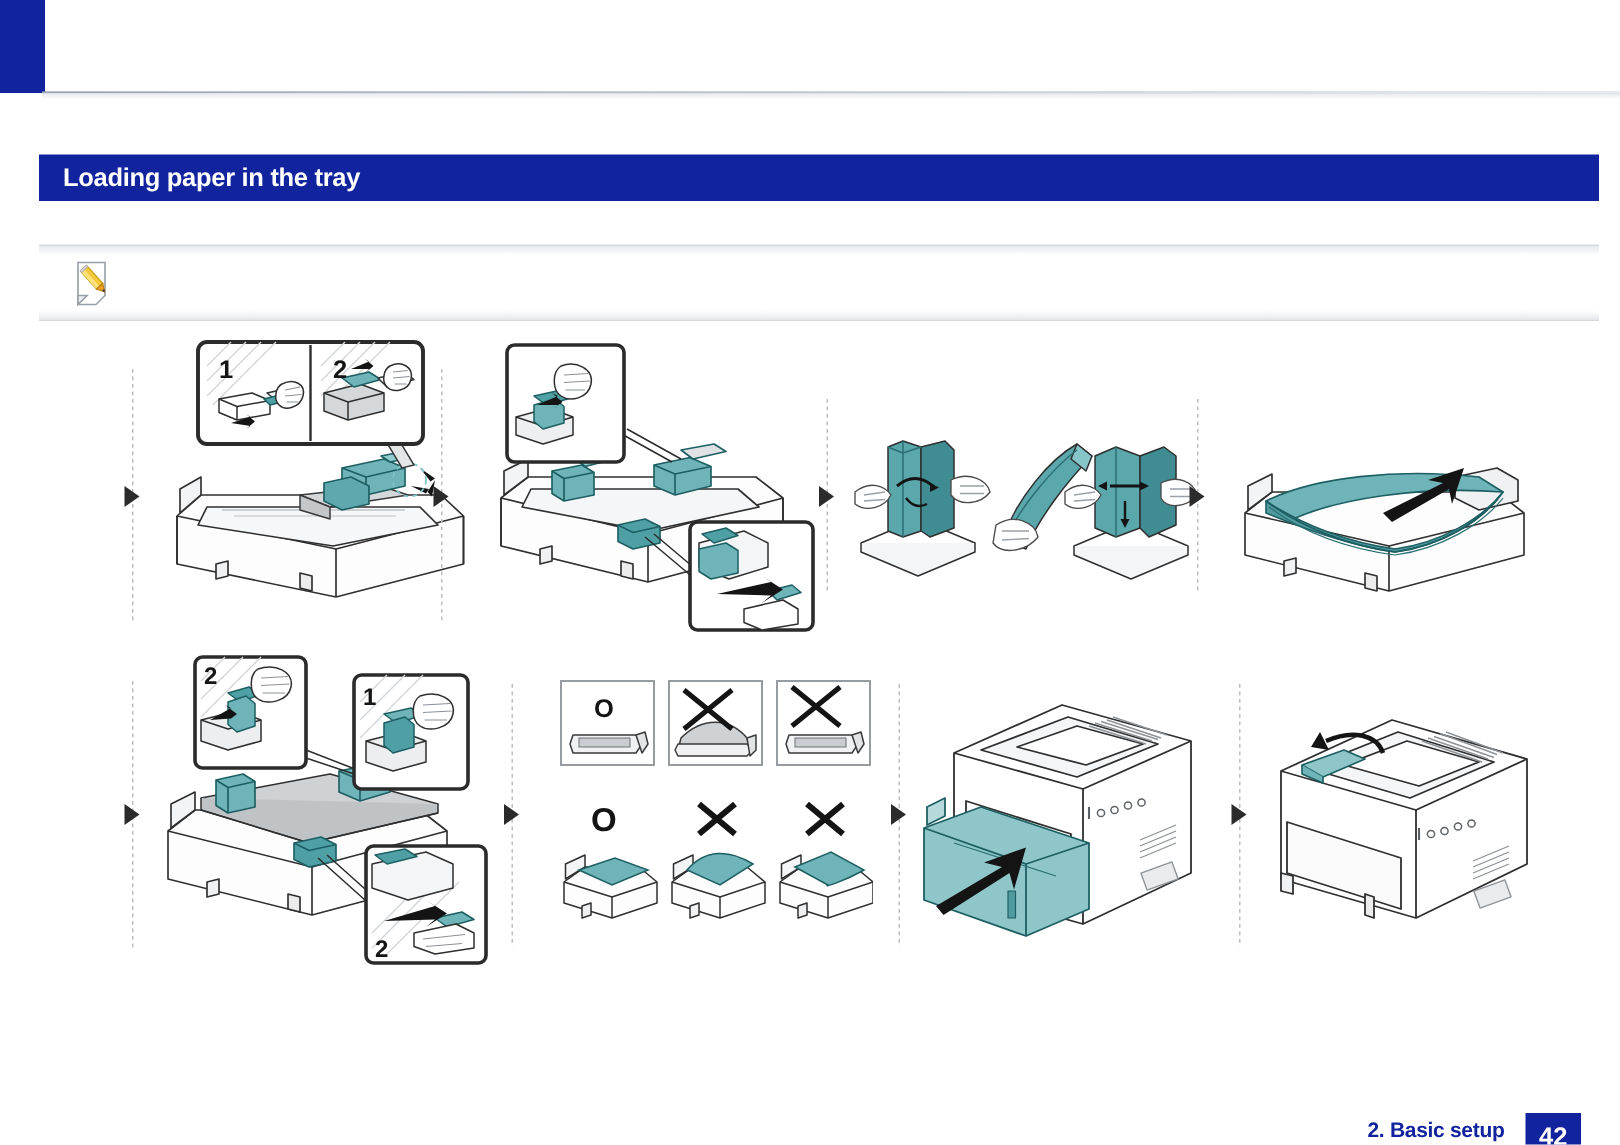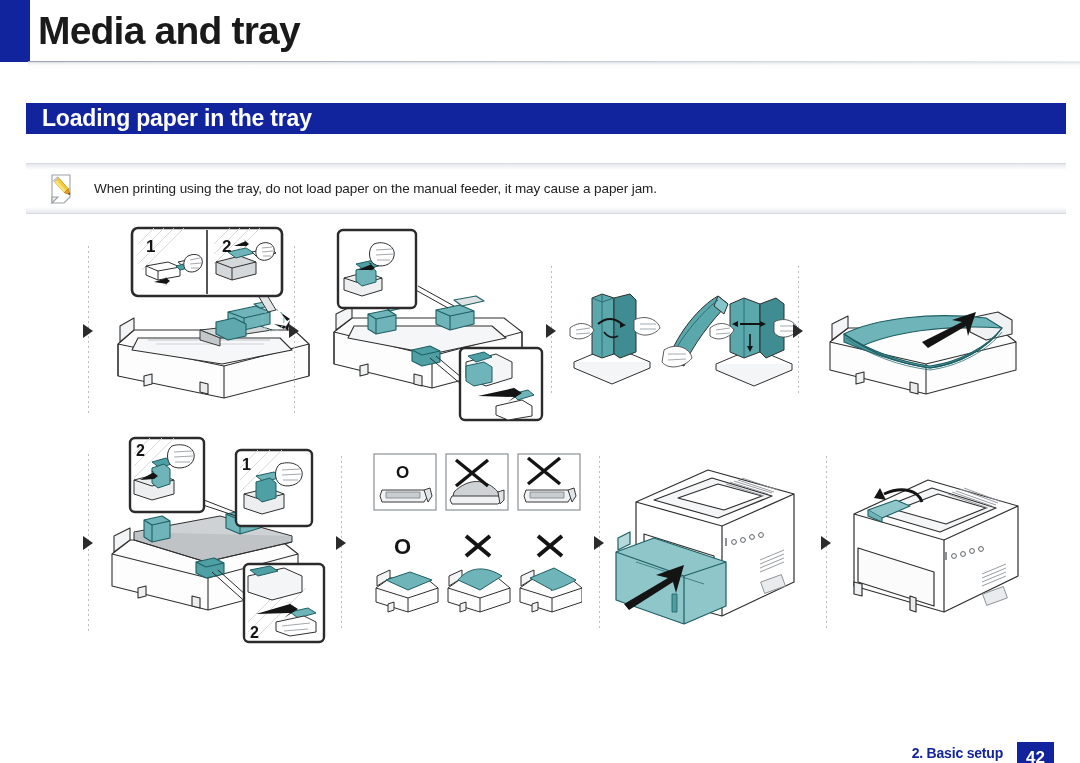--- a/index.html
+++ b/index.html
@@ -32,21 +32,21 @@
     background:linear-gradient(to right,#9aa3b2 0%, #c6ccd6 55%, #e9ecf1 100%);
   }
 
   
   .section-bar{
     position:absolute;left:26px;top:103px;width:1040px;height:31px;
     background:#12239e;
   }
   .section-bar-label{
     position:absolute;left:16px;top:0;line-height:31px;
-    color:#ffffff;font-size:23px;font-weight:bold;letter-spacing:-0.2px;
+    color:#ffffff;font-size:17px;font-weight:bold;letter-spacing:-0.2px;
   }
 
   
   .note-box{
     position:absolute;left:26px;top:163px;width:1040px;height:51px;
     background:#ffffff;
   }
   .note-box::before{
     content:"";position:absolute;left:0;top:0;width:100%;height:6px;
     background:linear-gradient(to bottom,#e6e8ec 0%,#f4f5f7 55%,#ffffff 100%);
@@ -92,21 +92,20 @@
     position:absolute;right:26px;top:6px;width:37px;height:31px;
     background:#12239e;color:#ffffff;font-size:17px;font-weight:bold;
     text-align:center;line-height:31px;
   }
 </style>
 </head>
 <body>
 
 <div class="header">
   <div class="header-accent"></div>
-  <div class="header-title">Media and tray</div>
 </div>
 <div class="header-rule"></div>
 
 <div class="section-bar">
   <div class="section-bar-label">Loading paper in the tray</div>
 </div>
 
 <div class="note-box">
   <div class="note-icon">
     <svg width="28" height="30" viewBox="0 0 28 30">
@@ -114,21 +113,20 @@
       <path d="M2 29 l0 -6 h6 z" fill="#eceef1" stroke="#9aa0a8" stroke-width="1.1"></path>
       <g transform="rotate(-42 15 14)">
         <rect x="11.4" y="1.5" width="5.6" height="15.5" fill="#f5c93a" stroke="#c79a12" stroke-width="0.8"></rect>
         <rect x="11.4" y="1.5" width="2.6" height="15.5" fill="#fbe27c" stroke="none"></rect>
         <path d="M11.4 17 h5.6 l-2.8 5 z" fill="#f0a022" stroke="#c07c12" stroke-width="0.8"></path>
         <path d="M13.2 20.4 h2.1 l-1.05 1.9 z" fill="#3a3a3a"></path>
         <rect x="11.4" y="0.6" width="5.6" height="1.6" fill="#d8d8d8" stroke="#a0a0a0" stroke-width="0.6"></rect>
       </g>
     </svg>
   </div>
-  <div class="note-text">When printing using the tray, do not load paper on the manual feeder, it may cause a paper jam.</div>
 </div>
 
 <div class="illus">
 
   <div class="sep" style="left:82px;top:20px;height:170px;">
     <div class="dots"></div>
       <div class="tri" style="top:78px;"></div>
   </div>
 
   <div class="panel" style="left:104px;top:0px;">

